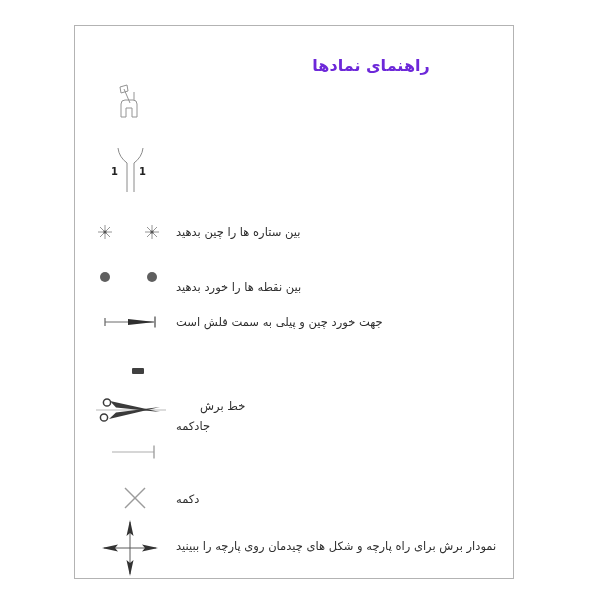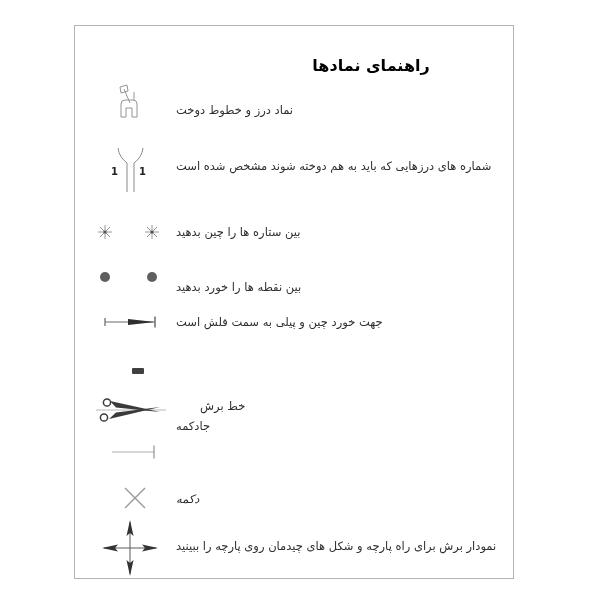--- a/index.html
+++ b/index.html
@@ -7,21 +7,21 @@
     position:relative;width:600px;height:600px;background:#ffffff;
     font-family:"DejaVu Sans","Liberation Sans",sans-serif;
     color:#2f2f2f;overflow:hidden;
   }
   .sheet{
     position:absolute;left:74px;top:25px;width:438px;height:552px;
     border:1px solid #b3b3b3;background:#ffffff;
   }
   .title{
     position:absolute;left:371px;top:56px;transform:translateX(-50%);
-    margin:0;font-size:16px;font-weight:700;color:#000000;
+    margin:0;font-size:16px;font-weight:700;color:#6d28d9;
     white-space:nowrap;direction:rtl;
   }
   .label{
     position:absolute;left:176px;transform:translateY(-50%);
     font-size:11.5px;color:#2f2f2f;white-space:nowrap;direction:rtl;
     letter-spacing:0;
   }
   .icon{position:absolute;}
   .dot{
     position:absolute;width:10px;height:10px;border-radius:50%;
@@ -40,29 +40,27 @@
   <div class="sheet"></div>
 
   <h1 class="title">راهنمای نمادها</h1>
 
   <svg class="icon" style="left:114px;top:84px;" width="26" height="36" viewBox="0 0 26 36">
     <path d="M6,3 L13,1 L14,7 L7,9 Z" fill="none" stroke="#949494" stroke-width="1"></path>
     <line x1="10" y1="5" x2="16" y2="19" stroke="#949494" stroke-width="1"></line>
     <line x1="20" y1="8" x2="20" y2="16" stroke="#949494" stroke-width="1"></line>
     <path d="M7,33 V20 Q7,16 11,16 H19 Q23,16 23,20 V33 H18 V24 H12 V33 Z" fill="none" stroke="#949494" stroke-width="1"></path>
   </svg>
-  <div class="label" style="top:110px;">نماد درز و خطوط دوخت</div>
 
   <svg class="icon" style="left:110px;top:146px;" width="38" height="48" viewBox="0 0 38 48">
     <path d="M8,2 Q9,11 17,17 L17,46" fill="none" stroke="#8a8a8a" stroke-width="1"></path>
     <path d="M33,2 Q32,11 24,17 L24,46" fill="none" stroke="#8a8a8a" stroke-width="1"></path>
     <text x="1" y="29" font-size="10" font-weight="bold" fill="#222222">1</text>
     <text x="29" y="29" font-size="10" font-weight="bold" fill="#222222">1</text>
   </svg>
-  <div class="label" style="top:166px;">شماره های درزهایی که باید به هم دوخته شوند مشخص شده است</div>
 
   <svg class="icon" style="left:97px;top:224px;" width="16" height="16" viewBox="0 0 16 16">
     <line x1="8" y1="1" x2="8" y2="15" stroke="#8a8a8a" stroke-width="0.9"></line>
     <line x1="1" y1="8" x2="15" y2="8" stroke="#8a8a8a" stroke-width="0.9"></line>
     <line x1="3" y1="3" x2="13" y2="13" stroke="#8a8a8a" stroke-width="0.9"></line>
     <line x1="13" y1="3" x2="3" y2="13" stroke="#8a8a8a" stroke-width="0.9"></line>
     <circle cx="8" cy="8" r="1.6" fill="#555555"></circle>
   </svg>
   <svg class="icon" style="left:144px;top:224px;" width="16" height="16" viewBox="0 0 16 16">
     <line x1="8" y1="1" x2="8" y2="15" stroke="#8a8a8a" stroke-width="0.9"></line>
@@ -99,21 +97,21 @@
   <svg class="icon" style="left:110px;top:444px;" width="48" height="16" viewBox="0 0 48 16">
     <line x1="2" y1="8" x2="44" y2="8" stroke="#adadad" stroke-width="1.2"></line>
     <line x1="44" y1="1.5" x2="44" y2="14.5" stroke="#9a9a9a" stroke-width="1.3"></line>
   </svg>
   <div class="label" style="top:426px;">جادکمه</div>
 
   <svg class="icon" style="left:123px;top:486px;" width="24" height="24" viewBox="0 0 24 24">
     <line x1="2" y1="2" x2="22" y2="22" stroke="#9b9b9b" stroke-width="1.4"></line>
     <line x1="22" y1="2" x2="2" y2="22" stroke="#9b9b9b" stroke-width="1.4"></line>
   </svg>
-  <div class="label" style="top:499px;font-style:italic;">دکمه</div>
+  <div class="label" style="top:499px;">دکمه</div>
 
   <svg class="icon" style="left:100px;top:518px;" width="60" height="60" viewBox="0 0 60 60">
     <line x1="30" y1="4" x2="30" y2="56" stroke="#5a5a5a" stroke-width="1"></line>
     <line x1="4" y1="30" x2="56" y2="30" stroke="#5a5a5a" stroke-width="1"></line>
     <polygon points="30,2 26.5,18 30,15 33.5,18" fill="#333333"></polygon>
     <polygon points="30,58 26.5,42 30,45 33.5,42" fill="#333333"></polygon>
     <polygon points="2,30 18,26.5 15,30 18,33.5" fill="#333333"></polygon>
     <polygon points="58,30 42,26.5 45,30 42,33.5" fill="#333333"></polygon>
   </svg>
   <div class="label" style="top:546px;">نمودار برش برای راه پارچه و شکل های چیدمان روی پارچه را ببینید</div>

